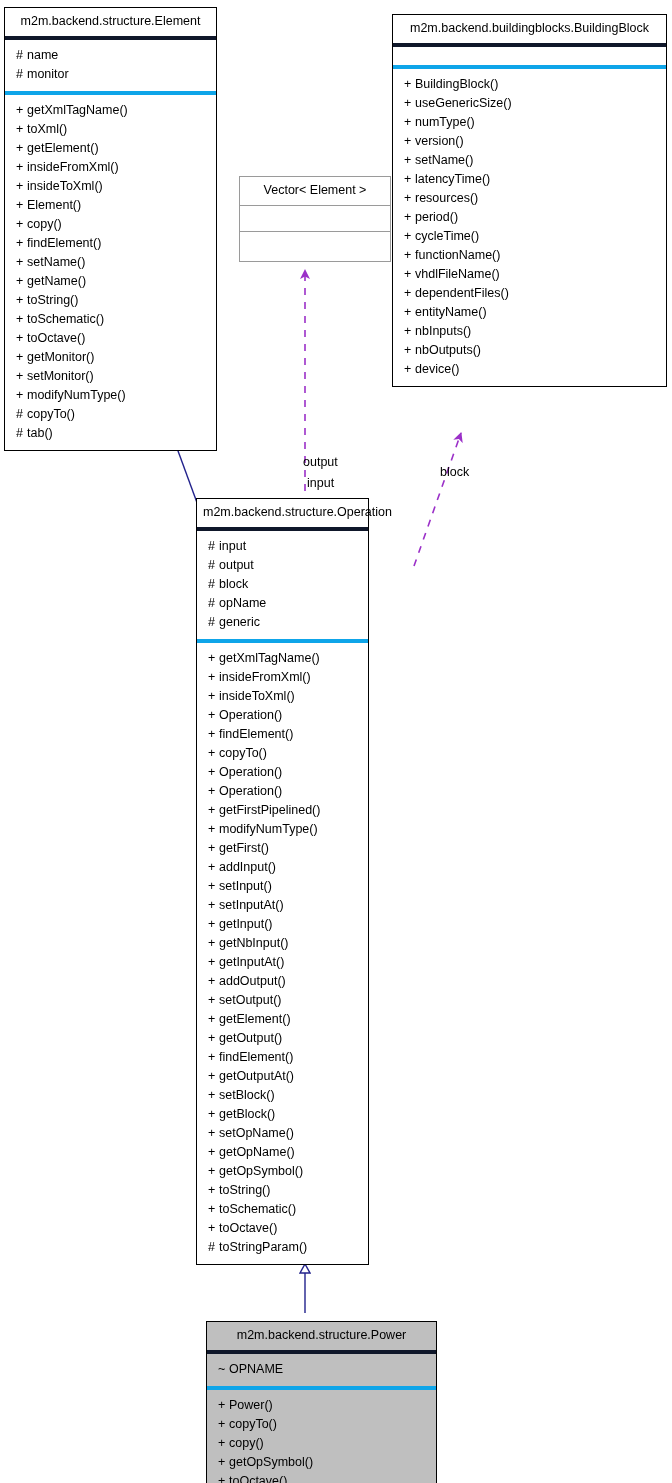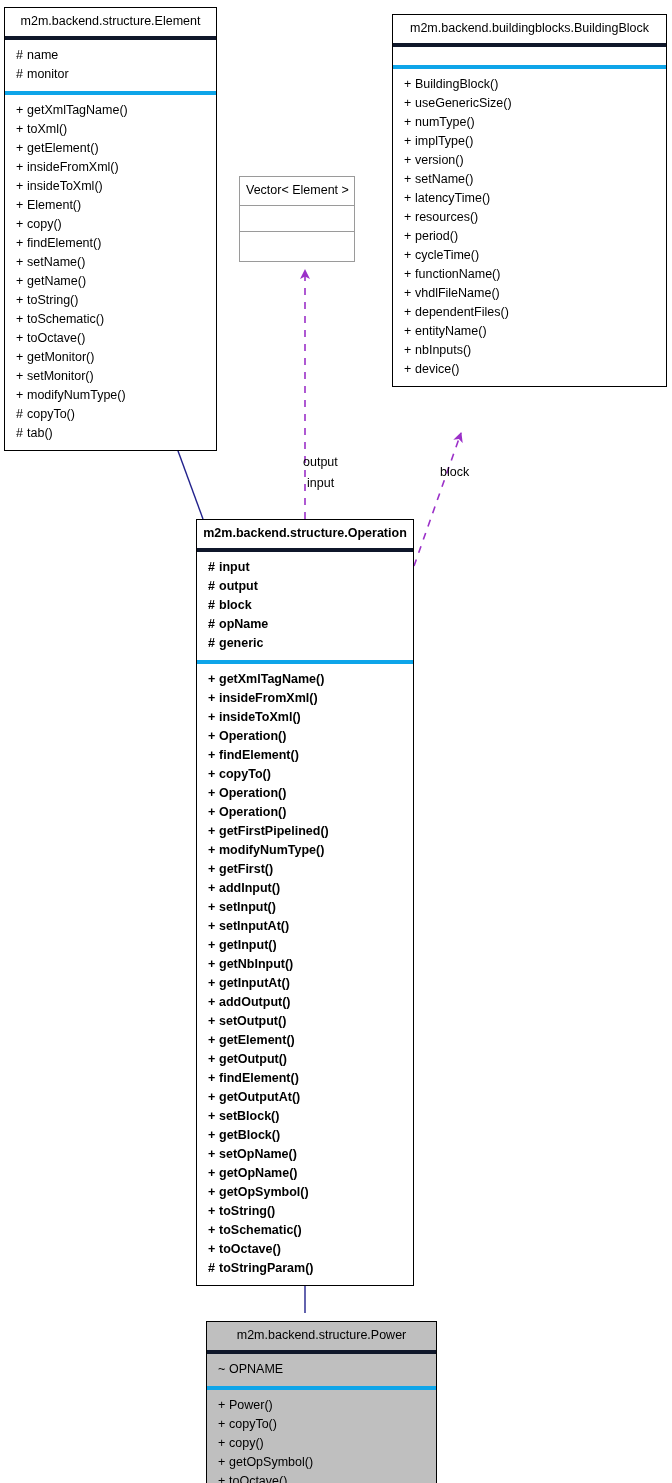--- a/index.html
+++ b/index.html
@@ -158,43 +158,43 @@
       </div>
   </div>
 
   <div class="uml-node" id="node-buildingblock" style="left:392px; top:14px; width:275px;">
     <div class="uml-title">m2m.backend.buildingblocks.BuildingBlock</div>
     <div class="uml-compartment empty"></div>
     <div class="uml-compartment last">
         <div class="uml-member"><span class="vis">+</span><span>BuildingBlock()</span></div>
         <div class="uml-member"><span class="vis">+</span><span>useGenericSize()</span></div>
         <div class="uml-member"><span class="vis">+</span><span>numType()</span></div>
-        <div class="uml-member"><span class="vis">+</span><span>implType()</span></div>
         <div class="uml-member"><span class="vis">+</span><span>version()</span></div>
         <div class="uml-member"><span class="vis">+</span><span>setName()</span></div>
         <div class="uml-member"><span class="vis">+</span><span>latencyTime()</span></div>
         <div class="uml-member"><span class="vis">+</span><span>resources()</span></div>
         <div class="uml-member"><span class="vis">+</span><span>period()</span></div>
         <div class="uml-member"><span class="vis">+</span><span>cycleTime()</span></div>
         <div class="uml-member"><span class="vis">+</span><span>functionName()</span></div>
         <div class="uml-member"><span class="vis">+</span><span>vhdlFileName()</span></div>
         <div class="uml-member"><span class="vis">+</span><span>dependentFiles()</span></div>
         <div class="uml-member"><span class="vis">+</span><span>entityName()</span></div>
         <div class="uml-member"><span class="vis">+</span><span>nbInputs()</span></div>
+        <div class="uml-member"><span class="vis">+</span><span>nbOutputs()</span></div>
         <div class="uml-member"><span class="vis">+</span><span>device()</span></div>
       </div>
   </div>
 
-  <div class="uml-node light-node" id="node-vector" style="left:239px; top:176px; width:116px;">
+  <div class="uml-node light-node" id="node-vector" style="left:239px; top:176px; width:152px;">
     <div class="uml-title">Vector&lt; Element &gt;</div>
     <div class="uml-compartment empty" style="height:26px;"></div>
     <div class="uml-compartment empty last" style="height:29px;"></div>
   </div>
 
-  <div class="uml-node" id="node-operation" style="left:196px; top:519px; width:218px;font-weight:bold;">
+  <div class="uml-node" id="node-operation" style="left:196px; top:498px; width:173px;">
     <div class="uml-title">m2m.backend.structure.Operation</div>
     <div class="uml-compartment">
         <div class="uml-member"><span class="vis">#</span><span>input</span></div>
         <div class="uml-member"><span class="vis">#</span><span>output</span></div>
         <div class="uml-member"><span class="vis">#</span><span>block</span></div>
         <div class="uml-member"><span class="vis">#</span><span>opName</span></div>
         <div class="uml-member"><span class="vis">#</span><span>generic</span></div>
       </div>
     <div class="uml-compartment last">
         <div class="uml-member"><span class="vis">+</span><span>getXmlTagName()</span></div>

